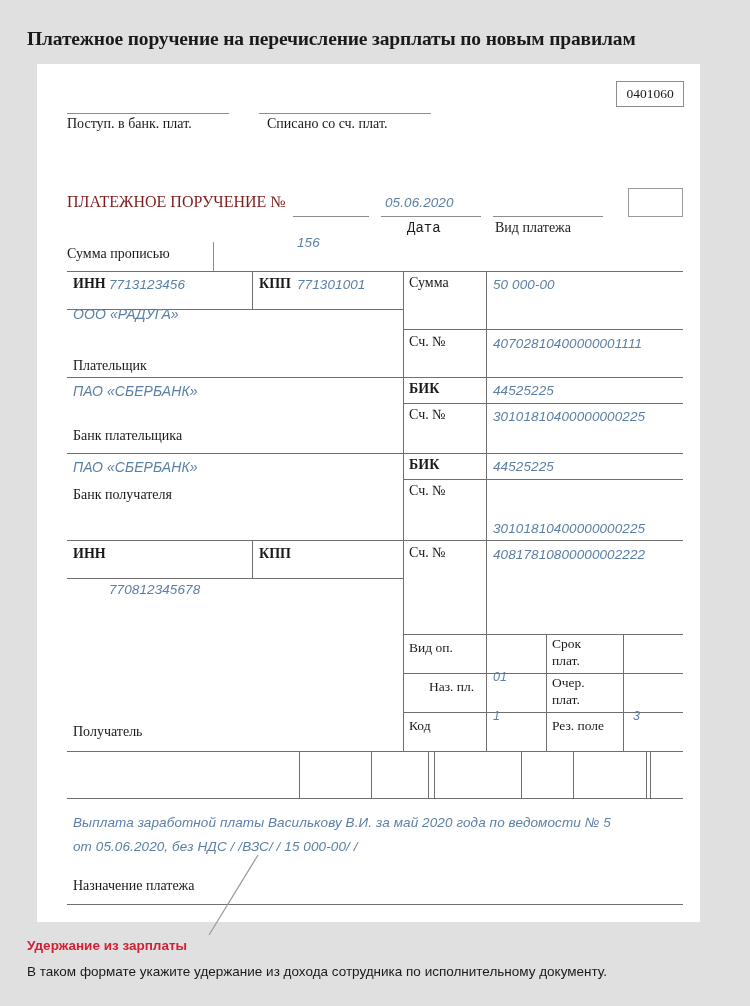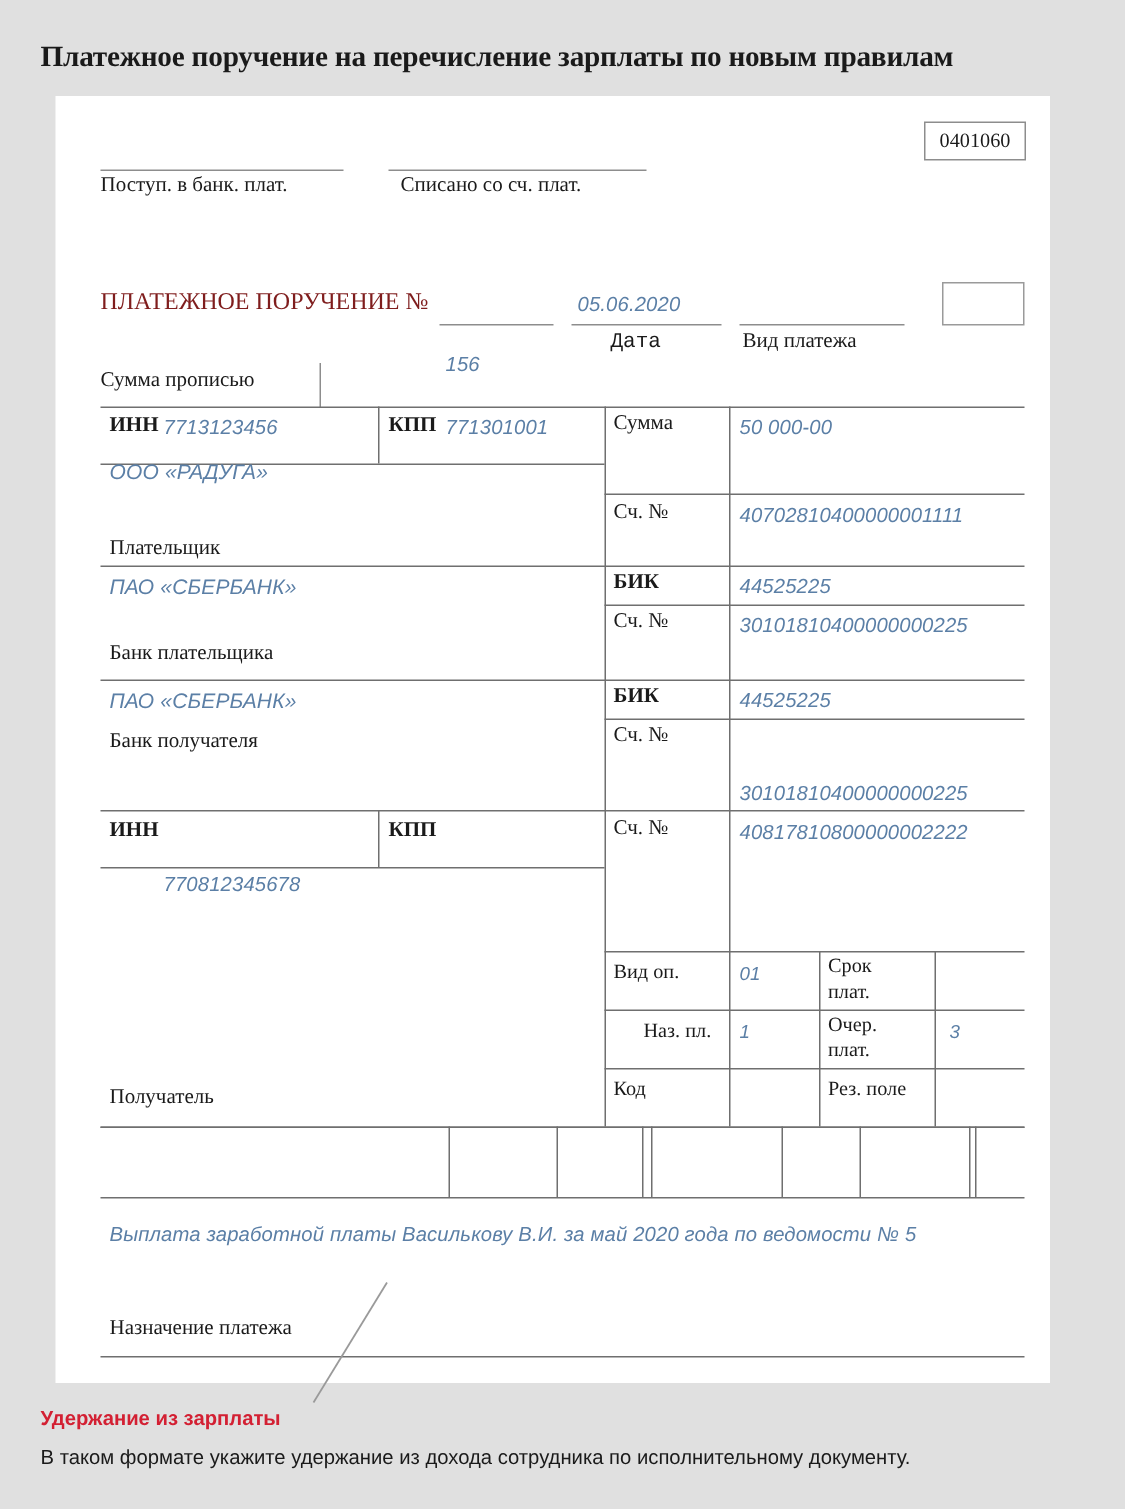--- a/index.html
+++ b/index.html
@@ -67,20 +67,21 @@
     white-space: nowrap;
     letter-spacing: 0.1px;
   }
   .val-sm {
     position: absolute;
     font-family: "Liberation Sans", "DejaVu Sans", sans-serif;
     font-style: italic;
     font-size: 12.5px;
     color: #5b7fa6;
     white-space: nowrap;
+    margin-top: 28px;
   }
 
   
   .code-box {
     position: absolute;
     left: 579px;
     top: 17px;
     width: 68px;
     height: 26px;
     border: 1px solid #8d8d8d;
@@ -268,20 +269,21 @@
   <div class="vline-d" style="left:262px; top:687px; height:47px;"></div>
   <div class="vline-d" style="left:334px; top:687px; height:47px;"></div>
   <div class="vline-d" style="left:391px; top:687px; height:47px;"></div>
   <div class="vline-d" style="left:397px; top:687px; height:47px;"></div>
   <div class="vline-d" style="left:484px; top:687px; height:47px;"></div>
   <div class="vline-d" style="left:536px; top:687px; height:47px;"></div>
   <div class="vline-d" style="left:609px; top:687px; height:47px;"></div>
   <div class="vline-d" style="left:613px; top:687px; height:47px;"></div>
 
   <div class="val" style="left:36px; top:751px; font-size:13.5px;">Выплата заработной платы Василькову В.И. за май 2020 года по ведомости № 5</div>
+  <div class="val" style="left:36px; top:775px; font-size:13.5px;">от 05.06.2020, без НДС / /ВЗС/ / 15 000-00/ /</div>
   <div class="lbl" style="left:36px; top:814px;">Назначение платежа</div>
   <div class="hline-d" style="left:30px; top:840px; width:616px;"></div>
 
 </div>
 
 <svg class="leader-svg" viewBox="0 0 750 1006">
   <line x1="209" y1="935" x2="258" y2="855" stroke="#9a9a9a" stroke-width="1.2"></line>
 </svg>
 
 <div class="annot-title">Удержание из зарплаты</div>

